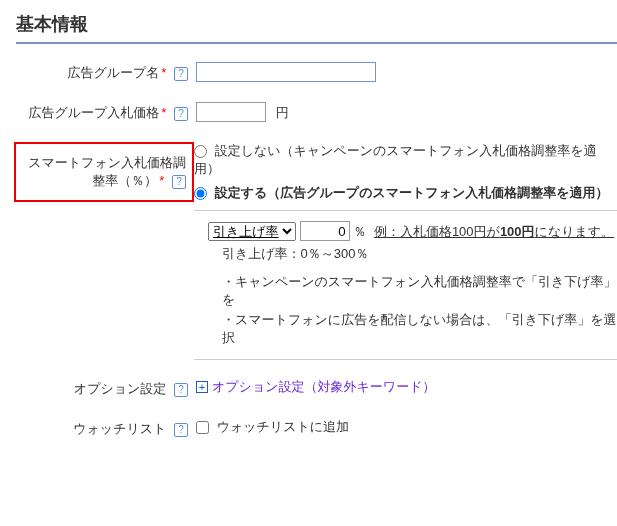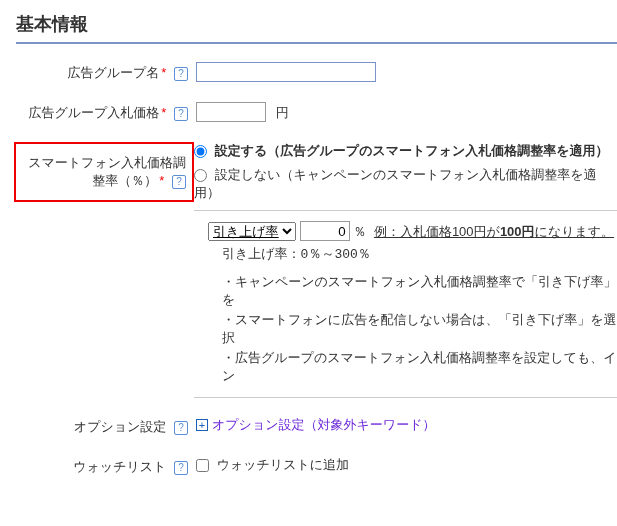--- a/index.html
+++ b/index.html
@@ -63,21 +63,21 @@
     .radio-row.bold label { font-weight: bold; }
     .detail-box {
       border-top: 1px solid #ccc;
       border-bottom: 1px solid #ccc;
       padding: 10px 0 10px 14px;
       margin-top: 8px;
     }
     .detail-line { margin-bottom: 4px; }
     select { font-size: 13px; text-decoration: underline; }
     .example { margin-left: 4px; text-decoration: underline; }
-    .indent-list { padding-left: 14px; margin-top: 2px; font-family: Liberation Mono, monospace; }
+    .indent-list { padding-left: 14px; margin-top: 2px; }
     .note-list { padding-left: 14px; margin-top: 10px; color: #333; }
     .note-list div { margin-bottom: 2px; }
     .option-link { color: #6d28d9; cursor: pointer; }
     .plus {
       display: inline-block;
       width: 12px; height: 12px;
       border: 1px solid #1b5fb8;
       color: #1b5fb8;
       font-size: 11px;
       line-height: 11px;
@@ -111,47 +111,46 @@
     <span class="unit">円</span>
   </div>
 </div>
 
 <div class="form-row" style="margin-bottom:18px;">
   <div class="label-col highlight-box">
     <span>スマートフォン入札価格調整率（％）</span><span class="req">*</span>
     <span class="help-icon">?</span>
   </div>
   <div class="field-col">
+    <div class="radio-row">
+      <input type="radio" name="spadj" style="">
+      <label>設定しない（キャンペーンのスマートフォン入札価格調整率を適用）</label>
+    </div>
     <div class="radio-row bold">
       <input type="radio" name="spadj" checked="" style="">
       <label>設定する（広告グループのスマートフォン入札価格調整率を適用）</label>
-    </div>
-    <div class="radio-row">
-      <input type="radio" name="spadj" style="">
-      <label>設定しない（キャンペーンのスマートフォン入札価格調整率を適用）</label>
     </div>
 
     <div class="detail-box">
       <div class="detail-line">
         <select>
           <option>引き上げ率</option>
         </select>
         <input type="text" class="tiny" value="0" style="">
         <span>％</span>
         <span class="example">
           <span>例：入札価格100円が</span><b>100円</b><span>になります。</span>
         </span>
       </div>
       <div class="indent-list">
         <div>引き上げ率：0％～300％</div>
       </div>
       <div class="note-list">
         <div>・キャンペーンのスマートフォン入札価格調整率で「引き下げ率」を</div>
         <div>・スマートフォンに広告を配信しない場合は、「引き下げ率」を選択</div>
-        <div>・広告グループのスマートフォン入札価格調整率を設定しても、イン</div>
       </div>
     </div>
   </div>
 </div>
 
 <div class="form-row">
   <div class="label-col">
     <span>オプション設定</span>
     <span class="help-icon">?</span>
   </div>

